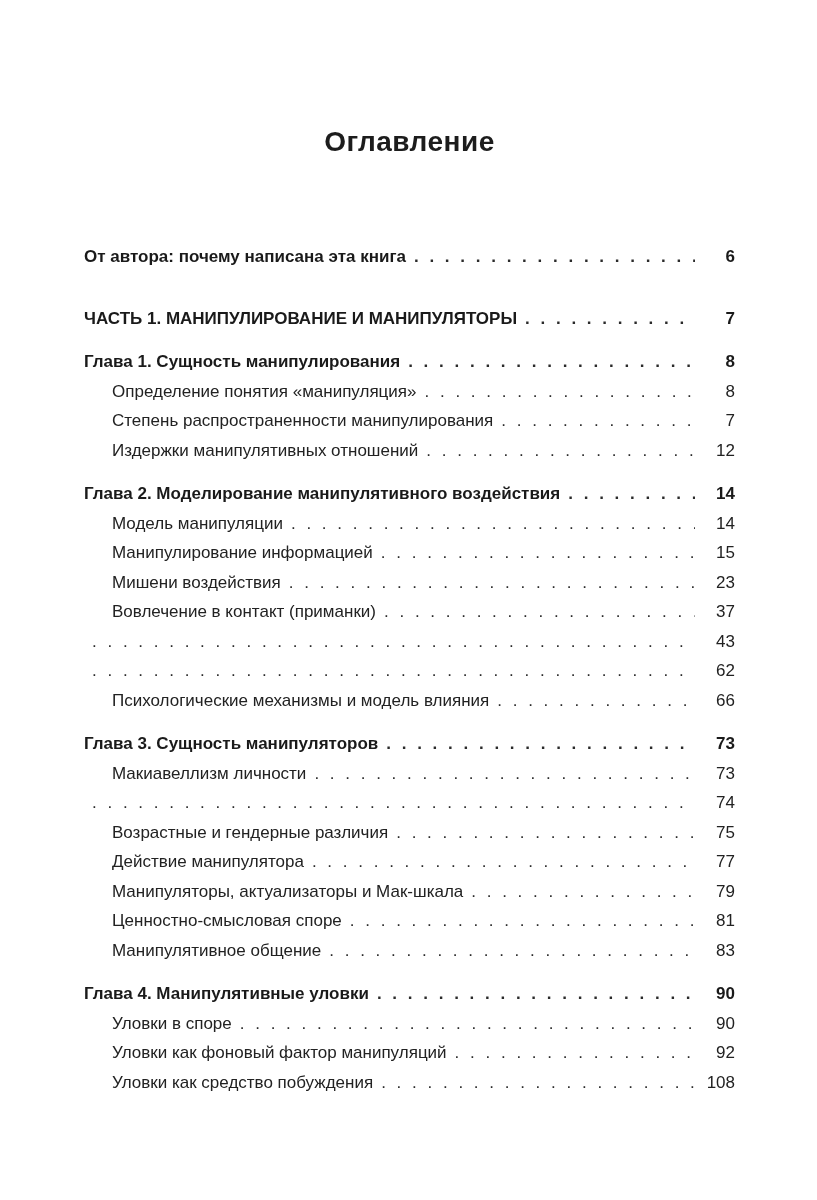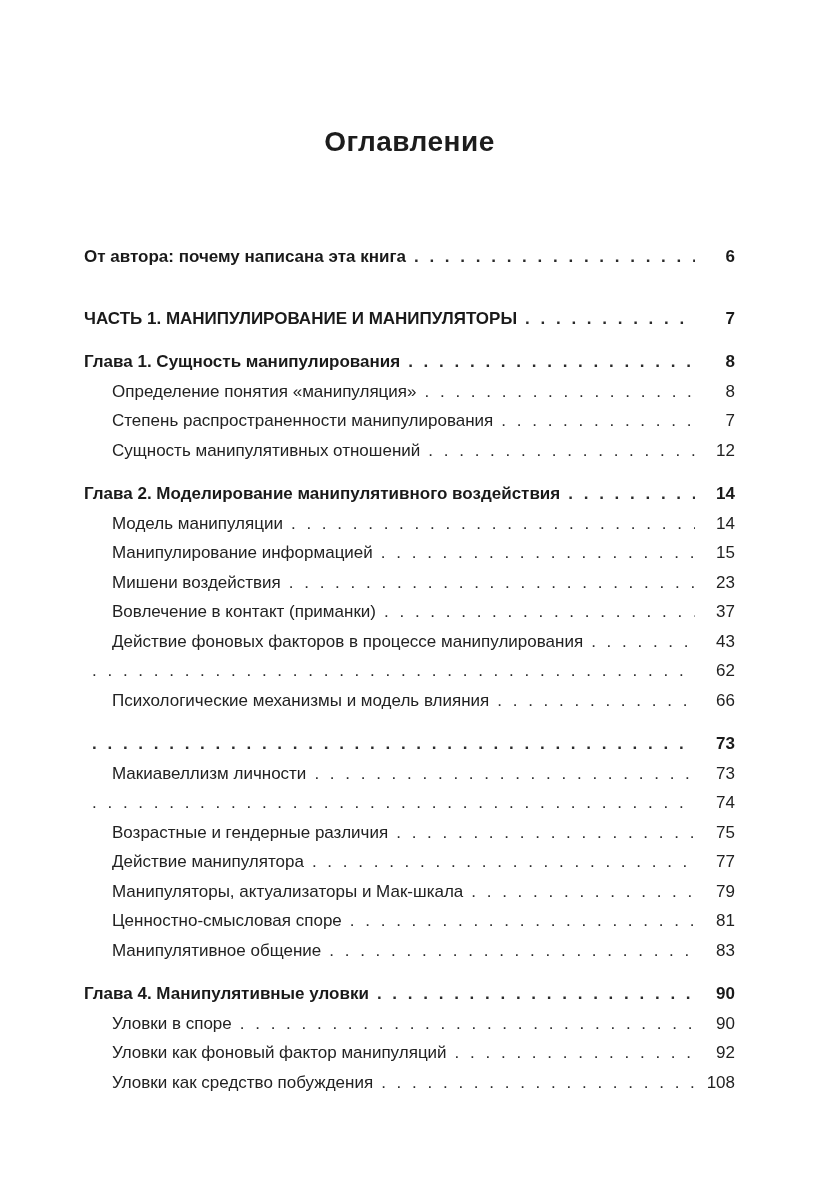--- a/index.html
+++ b/index.html
@@ -93,21 +93,21 @@
     <span class="label">Определение понятия «манипуляция»</span>
     <span class="dots">.&nbsp;.&nbsp;.&nbsp;.&nbsp;.&nbsp;.&nbsp;.&nbsp;.&nbsp;.&nbsp;.&nbsp;.&nbsp;.&nbsp;.&nbsp;.&nbsp;.&nbsp;.&nbsp;.&nbsp;.&nbsp;.&nbsp;.&nbsp;.&nbsp;.&nbsp;.&nbsp;.&nbsp;.&nbsp;.&nbsp;.&nbsp;.&nbsp;.&nbsp;.&nbsp;.&nbsp;.&nbsp;.&nbsp;.&nbsp;.&nbsp;.&nbsp;.&nbsp;.&nbsp;.&nbsp;.&nbsp;.&nbsp;.&nbsp;.&nbsp;.&nbsp;.&nbsp;.&nbsp;.&nbsp;.&nbsp;.&nbsp;.&nbsp;.&nbsp;.&nbsp;.&nbsp;.&nbsp;.&nbsp;.&nbsp;.&nbsp;.&nbsp;.&nbsp;.&nbsp;.&nbsp;.&nbsp;.&nbsp;.&nbsp;.&nbsp;.&nbsp;.&nbsp;.&nbsp;.&nbsp;.&nbsp;.&nbsp;.&nbsp;.&nbsp;.&nbsp;.&nbsp;.&nbsp;.&nbsp;.&nbsp;.&nbsp;.&nbsp;</span>
     <span class="pagenum">8</span>
   </div>
       <div class="row section">
     <span class="label">Степень распространенности манипулирования</span>
     <span class="dots">.&nbsp;.&nbsp;.&nbsp;.&nbsp;.&nbsp;.&nbsp;.&nbsp;.&nbsp;.&nbsp;.&nbsp;.&nbsp;.&nbsp;.&nbsp;.&nbsp;.&nbsp;.&nbsp;.&nbsp;.&nbsp;.&nbsp;.&nbsp;.&nbsp;.&nbsp;.&nbsp;.&nbsp;.&nbsp;.&nbsp;.&nbsp;.&nbsp;.&nbsp;.&nbsp;.&nbsp;.&nbsp;.&nbsp;.&nbsp;.&nbsp;.&nbsp;.&nbsp;.&nbsp;.&nbsp;.&nbsp;.&nbsp;.&nbsp;.&nbsp;.&nbsp;.&nbsp;.&nbsp;.&nbsp;.&nbsp;.&nbsp;.&nbsp;.&nbsp;.&nbsp;.&nbsp;.&nbsp;.&nbsp;.&nbsp;.&nbsp;.&nbsp;.&nbsp;.&nbsp;.&nbsp;.&nbsp;.&nbsp;.&nbsp;.&nbsp;.&nbsp;.&nbsp;.&nbsp;.&nbsp;.&nbsp;.&nbsp;.&nbsp;.&nbsp;.&nbsp;.&nbsp;.&nbsp;.&nbsp;.&nbsp;.&nbsp;.&nbsp;</span>
     <span class="pagenum">7</span>
   </div>
       <div class="row section">
-    <span class="label">Сущность манипулятивных отношений</span>
+    <span class="label">Издержки манипулятивных отношений</span>
     <span class="dots">.&nbsp;.&nbsp;.&nbsp;.&nbsp;.&nbsp;.&nbsp;.&nbsp;.&nbsp;.&nbsp;.&nbsp;.&nbsp;.&nbsp;.&nbsp;.&nbsp;.&nbsp;.&nbsp;.&nbsp;.&nbsp;.&nbsp;.&nbsp;.&nbsp;.&nbsp;.&nbsp;.&nbsp;.&nbsp;.&nbsp;.&nbsp;.&nbsp;.&nbsp;.&nbsp;.&nbsp;.&nbsp;.&nbsp;.&nbsp;.&nbsp;.&nbsp;.&nbsp;.&nbsp;.&nbsp;.&nbsp;.&nbsp;.&nbsp;.&nbsp;.&nbsp;.&nbsp;.&nbsp;.&nbsp;.&nbsp;.&nbsp;.&nbsp;.&nbsp;.&nbsp;.&nbsp;.&nbsp;.&nbsp;.&nbsp;.&nbsp;.&nbsp;.&nbsp;.&nbsp;.&nbsp;.&nbsp;.&nbsp;.&nbsp;.&nbsp;.&nbsp;.&nbsp;.&nbsp;.&nbsp;.&nbsp;.&nbsp;.&nbsp;.&nbsp;.&nbsp;.&nbsp;.&nbsp;.&nbsp;.&nbsp;.&nbsp;.&nbsp;</span>
     <span class="pagenum">12</span>
   </div>
       <div class="row chapter gap">
     <span class="label">Глава 2. Моделирование манипулятивного воздействия</span>
     <span class="dots">.&nbsp;.&nbsp;.&nbsp;.&nbsp;.&nbsp;.&nbsp;.&nbsp;.&nbsp;.&nbsp;.&nbsp;.&nbsp;.&nbsp;.&nbsp;.&nbsp;.&nbsp;.&nbsp;.&nbsp;.&nbsp;.&nbsp;.&nbsp;.&nbsp;.&nbsp;.&nbsp;.&nbsp;.&nbsp;.&nbsp;.&nbsp;.&nbsp;.&nbsp;.&nbsp;.&nbsp;.&nbsp;.&nbsp;.&nbsp;.&nbsp;.&nbsp;.&nbsp;.&nbsp;.&nbsp;.&nbsp;.&nbsp;.&nbsp;.&nbsp;.&nbsp;.&nbsp;.&nbsp;.&nbsp;.&nbsp;.&nbsp;.&nbsp;.&nbsp;.&nbsp;.&nbsp;.&nbsp;.&nbsp;.&nbsp;.&nbsp;.&nbsp;.&nbsp;.&nbsp;.&nbsp;.&nbsp;.&nbsp;.&nbsp;.&nbsp;.&nbsp;.&nbsp;.&nbsp;.&nbsp;.&nbsp;.&nbsp;.&nbsp;.&nbsp;.&nbsp;.&nbsp;.&nbsp;.&nbsp;.&nbsp;.&nbsp;.&nbsp;</span>
     <span class="pagenum">14</span>
   </div>
       <div class="row section">
     <span class="label">Модель манипуляции</span>
@@ -123,34 +123,34 @@
     <span class="label">Мишени воздействия</span>
     <span class="dots">.&nbsp;.&nbsp;.&nbsp;.&nbsp;.&nbsp;.&nbsp;.&nbsp;.&nbsp;.&nbsp;.&nbsp;.&nbsp;.&nbsp;.&nbsp;.&nbsp;.&nbsp;.&nbsp;.&nbsp;.&nbsp;.&nbsp;.&nbsp;.&nbsp;.&nbsp;.&nbsp;.&nbsp;.&nbsp;.&nbsp;.&nbsp;.&nbsp;.&nbsp;.&nbsp;.&nbsp;.&nbsp;.&nbsp;.&nbsp;.&nbsp;.&nbsp;.&nbsp;.&nbsp;.&nbsp;.&nbsp;.&nbsp;.&nbsp;.&nbsp;.&nbsp;.&nbsp;.&nbsp;.&nbsp;.&nbsp;.&nbsp;.&nbsp;.&nbsp;.&nbsp;.&nbsp;.&nbsp;.&nbsp;.&nbsp;.&nbsp;.&nbsp;.&nbsp;.&nbsp;.&nbsp;.&nbsp;.&nbsp;.&nbsp;.&nbsp;.&nbsp;.&nbsp;.&nbsp;.&nbsp;.&nbsp;.&nbsp;.&nbsp;.&nbsp;.&nbsp;.&nbsp;.&nbsp;.&nbsp;.&nbsp;.&nbsp;.&nbsp;</span>
     <span class="pagenum">23</span>
   </div>
       <div class="row section">
     <span class="label">Вовлечение в контакт (приманки)</span>
     <span class="dots">.&nbsp;.&nbsp;.&nbsp;.&nbsp;.&nbsp;.&nbsp;.&nbsp;.&nbsp;.&nbsp;.&nbsp;.&nbsp;.&nbsp;.&nbsp;.&nbsp;.&nbsp;.&nbsp;.&nbsp;.&nbsp;.&nbsp;.&nbsp;.&nbsp;.&nbsp;.&nbsp;.&nbsp;.&nbsp;.&nbsp;.&nbsp;.&nbsp;.&nbsp;.&nbsp;.&nbsp;.&nbsp;.&nbsp;.&nbsp;.&nbsp;.&nbsp;.&nbsp;.&nbsp;.&nbsp;.&nbsp;.&nbsp;.&nbsp;.&nbsp;.&nbsp;.&nbsp;.&nbsp;.&nbsp;.&nbsp;.&nbsp;.&nbsp;.&nbsp;.&nbsp;.&nbsp;.&nbsp;.&nbsp;.&nbsp;.&nbsp;.&nbsp;.&nbsp;.&nbsp;.&nbsp;.&nbsp;.&nbsp;.&nbsp;.&nbsp;.&nbsp;.&nbsp;.&nbsp;.&nbsp;.&nbsp;.&nbsp;.&nbsp;.&nbsp;.&nbsp;.&nbsp;.&nbsp;.&nbsp;.&nbsp;.&nbsp;.&nbsp;</span>
     <span class="pagenum">37</span>
   </div>
       <div class="row section">
-    <span class="label">Действие фоновых факторов в процессе манипулирования</span>
     <span class="dots">.&nbsp;.&nbsp;.&nbsp;.&nbsp;.&nbsp;.&nbsp;.&nbsp;.&nbsp;.&nbsp;.&nbsp;.&nbsp;.&nbsp;.&nbsp;.&nbsp;.&nbsp;.&nbsp;.&nbsp;.&nbsp;.&nbsp;.&nbsp;.&nbsp;.&nbsp;.&nbsp;.&nbsp;.&nbsp;.&nbsp;.&nbsp;.&nbsp;.&nbsp;.&nbsp;.&nbsp;.&nbsp;.&nbsp;.&nbsp;.&nbsp;.&nbsp;.&nbsp;.&nbsp;.&nbsp;.&nbsp;.&nbsp;.&nbsp;.&nbsp;.&nbsp;.&nbsp;.&nbsp;.&nbsp;.&nbsp;.&nbsp;.&nbsp;.&nbsp;.&nbsp;.&nbsp;.&nbsp;.&nbsp;.&nbsp;.&nbsp;.&nbsp;.&nbsp;.&nbsp;.&nbsp;.&nbsp;.&nbsp;.&nbsp;.&nbsp;.&nbsp;.&nbsp;.&nbsp;.&nbsp;.&nbsp;.&nbsp;.&nbsp;.&nbsp;.&nbsp;.&nbsp;.&nbsp;.&nbsp;.&nbsp;.&nbsp;.&nbsp;</span>
     <span class="pagenum">43</span>
   </div>
       <div class="row section">
     <span class="dots">.&nbsp;.&nbsp;.&nbsp;.&nbsp;.&nbsp;.&nbsp;.&nbsp;.&nbsp;.&nbsp;.&nbsp;.&nbsp;.&nbsp;.&nbsp;.&nbsp;.&nbsp;.&nbsp;.&nbsp;.&nbsp;.&nbsp;.&nbsp;.&nbsp;.&nbsp;.&nbsp;.&nbsp;.&nbsp;.&nbsp;.&nbsp;.&nbsp;.&nbsp;.&nbsp;.&nbsp;.&nbsp;.&nbsp;.&nbsp;.&nbsp;.&nbsp;.&nbsp;.&nbsp;.&nbsp;.&nbsp;.&nbsp;.&nbsp;.&nbsp;.&nbsp;.&nbsp;.&nbsp;.&nbsp;.&nbsp;.&nbsp;.&nbsp;.&nbsp;.&nbsp;.&nbsp;.&nbsp;.&nbsp;.&nbsp;.&nbsp;.&nbsp;.&nbsp;.&nbsp;.&nbsp;.&nbsp;.&nbsp;.&nbsp;.&nbsp;.&nbsp;.&nbsp;.&nbsp;.&nbsp;.&nbsp;.&nbsp;.&nbsp;.&nbsp;.&nbsp;.&nbsp;.&nbsp;.&nbsp;.&nbsp;.&nbsp;.&nbsp;</span>
     <span class="pagenum">62</span>
   </div>
       <div class="row section">
     <span class="label">Психологические механизмы и модель влияния</span>
     <span class="dots">.&nbsp;.&nbsp;.&nbsp;.&nbsp;.&nbsp;.&nbsp;.&nbsp;.&nbsp;.&nbsp;.&nbsp;.&nbsp;.&nbsp;.&nbsp;.&nbsp;.&nbsp;.&nbsp;.&nbsp;.&nbsp;.&nbsp;.&nbsp;.&nbsp;.&nbsp;.&nbsp;.&nbsp;.&nbsp;.&nbsp;.&nbsp;.&nbsp;.&nbsp;.&nbsp;.&nbsp;.&nbsp;.&nbsp;.&nbsp;.&nbsp;.&nbsp;.&nbsp;.&nbsp;.&nbsp;.&nbsp;.&nbsp;.&nbsp;.&nbsp;.&nbsp;.&nbsp;.&nbsp;.&nbsp;.&nbsp;.&nbsp;.&nbsp;.&nbsp;.&nbsp;.&nbsp;.&nbsp;.&nbsp;.&nbsp;.&nbsp;.&nbsp;.&nbsp;.&nbsp;.&nbsp;.&nbsp;.&nbsp;.&nbsp;.&nbsp;.&nbsp;.&nbsp;.&nbsp;.&nbsp;.&nbsp;.&nbsp;.&nbsp;.&nbsp;.&nbsp;.&nbsp;.&nbsp;.&nbsp;.&nbsp;.&nbsp;.&nbsp;</span>
     <span class="pagenum">66</span>
   </div>
       <div class="row chapter gap">
+    <span class="label">Глава 3. Сущность манипуляторов</span>
     <span class="dots">.&nbsp;.&nbsp;.&nbsp;.&nbsp;.&nbsp;.&nbsp;.&nbsp;.&nbsp;.&nbsp;.&nbsp;.&nbsp;.&nbsp;.&nbsp;.&nbsp;.&nbsp;.&nbsp;.&nbsp;.&nbsp;.&nbsp;.&nbsp;.&nbsp;.&nbsp;.&nbsp;.&nbsp;.&nbsp;.&nbsp;.&nbsp;.&nbsp;.&nbsp;.&nbsp;.&nbsp;.&nbsp;.&nbsp;.&nbsp;.&nbsp;.&nbsp;.&nbsp;.&nbsp;.&nbsp;.&nbsp;.&nbsp;.&nbsp;.&nbsp;.&nbsp;.&nbsp;.&nbsp;.&nbsp;.&nbsp;.&nbsp;.&nbsp;.&nbsp;.&nbsp;.&nbsp;.&nbsp;.&nbsp;.&nbsp;.&nbsp;.&nbsp;.&nbsp;.&nbsp;.&nbsp;.&nbsp;.&nbsp;.&nbsp;.&nbsp;.&nbsp;.&nbsp;.&nbsp;.&nbsp;.&nbsp;.&nbsp;.&nbsp;.&nbsp;.&nbsp;.&nbsp;.&nbsp;.&nbsp;.&nbsp;.&nbsp;.&nbsp;</span>
     <span class="pagenum">73</span>
   </div>
       <div class="row section">
     <span class="label">Макиавеллизм личности</span>
     <span class="dots">.&nbsp;.&nbsp;.&nbsp;.&nbsp;.&nbsp;.&nbsp;.&nbsp;.&nbsp;.&nbsp;.&nbsp;.&nbsp;.&nbsp;.&nbsp;.&nbsp;.&nbsp;.&nbsp;.&nbsp;.&nbsp;.&nbsp;.&nbsp;.&nbsp;.&nbsp;.&nbsp;.&nbsp;.&nbsp;.&nbsp;.&nbsp;.&nbsp;.&nbsp;.&nbsp;.&nbsp;.&nbsp;.&nbsp;.&nbsp;.&nbsp;.&nbsp;.&nbsp;.&nbsp;.&nbsp;.&nbsp;.&nbsp;.&nbsp;.&nbsp;.&nbsp;.&nbsp;.&nbsp;.&nbsp;.&nbsp;.&nbsp;.&nbsp;.&nbsp;.&nbsp;.&nbsp;.&nbsp;.&nbsp;.&nbsp;.&nbsp;.&nbsp;.&nbsp;.&nbsp;.&nbsp;.&nbsp;.&nbsp;.&nbsp;.&nbsp;.&nbsp;.&nbsp;.&nbsp;.&nbsp;.&nbsp;.&nbsp;.&nbsp;.&nbsp;.&nbsp;.&nbsp;.&nbsp;.&nbsp;.&nbsp;.&nbsp;.&nbsp;</span>
     <span class="pagenum">73</span>
   </div>
       <div class="row section">
     <span class="dots">.&nbsp;.&nbsp;.&nbsp;.&nbsp;.&nbsp;.&nbsp;.&nbsp;.&nbsp;.&nbsp;.&nbsp;.&nbsp;.&nbsp;.&nbsp;.&nbsp;.&nbsp;.&nbsp;.&nbsp;.&nbsp;.&nbsp;.&nbsp;.&nbsp;.&nbsp;.&nbsp;.&nbsp;.&nbsp;.&nbsp;.&nbsp;.&nbsp;.&nbsp;.&nbsp;.&nbsp;.&nbsp;.&nbsp;.&nbsp;.&nbsp;.&nbsp;.&nbsp;.&nbsp;.&nbsp;.&nbsp;.&nbsp;.&nbsp;.&nbsp;.&nbsp;.&nbsp;.&nbsp;.&nbsp;.&nbsp;.&nbsp;.&nbsp;.&nbsp;.&nbsp;.&nbsp;.&nbsp;.&nbsp;.&nbsp;.&nbsp;.&nbsp;.&nbsp;.&nbsp;.&nbsp;.&nbsp;.&nbsp;.&nbsp;.&nbsp;.&nbsp;.&nbsp;.&nbsp;.&nbsp;.&nbsp;.&nbsp;.&nbsp;.&nbsp;.&nbsp;.&nbsp;.&nbsp;.&nbsp;.&nbsp;.&nbsp;.&nbsp;</span>

